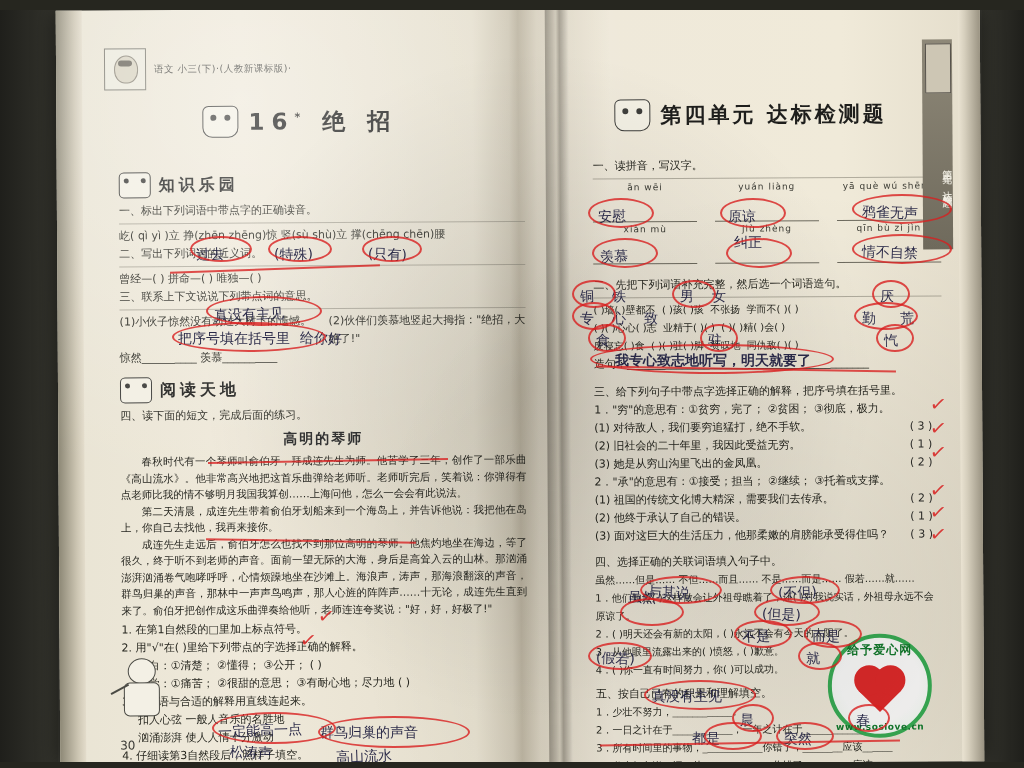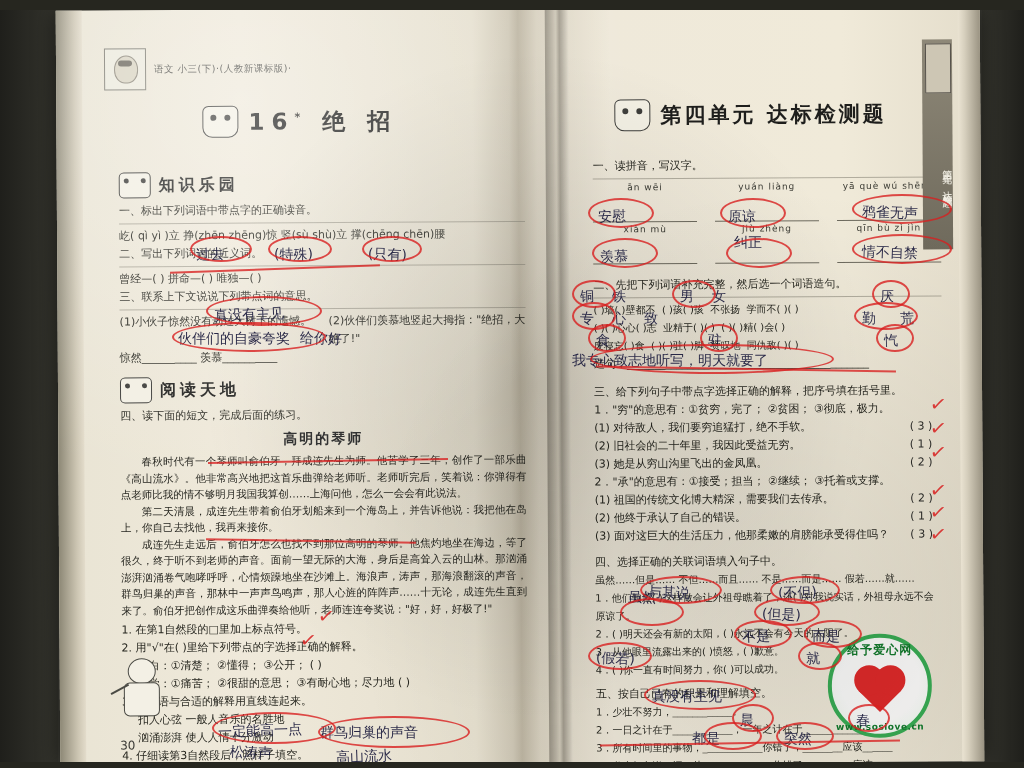--- a/index.html
+++ b/index.html
@@ -367,21 +367,21 @@
     </div>
 
     <div class="paper-noise"></div>
   </div>
 
   <div id="hw-layer" style="position:absolute;inset:0;pointer-events:none;">
       <div class="hw dark" style="left: 196px; top: 246px; transform: rotate(-2.2deg);">过去</div>
       <div class="hw dark" style="left: 274px; top: 246px; transform: rotate(0deg);">(特殊)</div>
       <div class="hw dark" style="left: 368px; top: 246px; transform: rotate(2.2deg);">(只有)</div>
       <div class="hw dark" style="left: 214px; top: 306px; transform: rotate(-2.2deg);">真没有主见</div>
-      <div class="hw dark" style="left: 178px; top: 330px; transform: rotate(0deg);">伙伴们的自豪夸奖</div>
+      <div class="hw dark" style="left: 178px; top: 330px; transform: rotate(0deg);">把序号填在括号里</div>
       <div class="hw dark" style="left: 300px; top: 330px; transform: rotate(2.2deg);">给你好</div>
       <div class="hw dark" style="left: 218px; top: 722px; transform: rotate(-2.2deg);">一定能高一点</div>
       <div class="hw dark" style="left: 320px; top: 724px; transform: rotate(0deg);">群鸟归巢的声音</div>
       <div class="hw dark" style="left: 230px; top: 744px; transform: rotate(2.2deg);">松涛声</div>
       <div class="hw dark" style="left: 336px; top: 748px; transform: rotate(-2.2deg);">高山流水</div>
       <div class="hw dark" style="left: 598px; top: 208px; transform: rotate(-2.2deg);">安慰</div>
       <div class="hw dark" style="left: 728px; top: 208px; transform: rotate(0deg);">原谅</div>
       <div class="hw dark" style="left: 862px; top: 204px; transform: rotate(2.2deg);">鸦雀无声</div>
       <div class="hw dark" style="left: 600px; top: 248px; transform: rotate(-2.2deg);">羡慕</div>
       <div class="hw dark" style="left: 734px; top: 234px; transform: rotate(0deg);">纠正</div>
@@ -392,21 +392,21 @@
       <div class="hw dark" style="left: 712px; top: 288px; transform: rotate(-2.2deg);">女</div>
       <div class="hw dark" style="left: 880px; top: 288px; transform: rotate(0deg);">厌</div>
       <div class="hw dark" style="left: 580px; top: 310px; transform: rotate(2.2deg);">专</div>
       <div class="hw dark" style="left: 612px; top: 310px; transform: rotate(-2.2deg);">心</div>
       <div class="hw dark" style="left: 644px; top: 310px; transform: rotate(0deg);">致</div>
       <div class="hw dark" style="left: 862px; top: 310px; transform: rotate(2.2deg);">勤</div>
       <div class="hw dark" style="left: 900px; top: 310px; transform: rotate(-2.2deg);">荒</div>
       <div class="hw dark" style="left: 596px; top: 332px; transform: rotate(0deg);">食</div>
       <div class="hw dark" style="left: 708px; top: 332px; transform: rotate(2.2deg);">驻</div>
       <div class="hw dark" style="left: 884px; top: 332px; transform: rotate(-2.2deg);">忾</div>
-      <div class="hw dark" style="left: 572px; top: 352px; transform: rotate(0deg);">我专心致志地听写，明天就要了</div>
+      <div class="hw dark" style="left: 615px; top: 352px; transform: rotate(0deg); font-weight: bold;">我专心致志地听写，明天就要了</div>
       <div class="hw dark" style="left: 648px; top: 584px; transform: rotate(2.2deg);">与其说</div>
       <div class="hw dark" style="left: 778px; top: 584px; transform: rotate(-2.2deg);">(不但)</div>
       <div class="hw dark" style="left: 628px; top: 589px; transform: rotate(0deg);">虽然</div>
       <div class="hw dark" style="left: 762px; top: 606px; transform: rotate(2.2deg);">(但是)</div>
       <div class="hw dark" style="left: 742px; top: 628px; transform: rotate(-2.2deg);">不是</div>
       <div class="hw dark" style="left: 812px; top: 628px; transform: rotate(0deg);">而是</div>
       <div class="hw dark" style="left: 596px; top: 650px; transform: rotate(2.2deg);">(假若)</div>
       <div class="hw dark" style="left: 806px; top: 650px; transform: rotate(-2.2deg);">就</div>
       <div class="hw dark" style="left: 652px; top: 688px; transform: rotate(0deg);">真没有主见</div>
       <div class="hw dark" style="left: 740px; top: 712px; transform: rotate(2.2deg);">晨</div>

